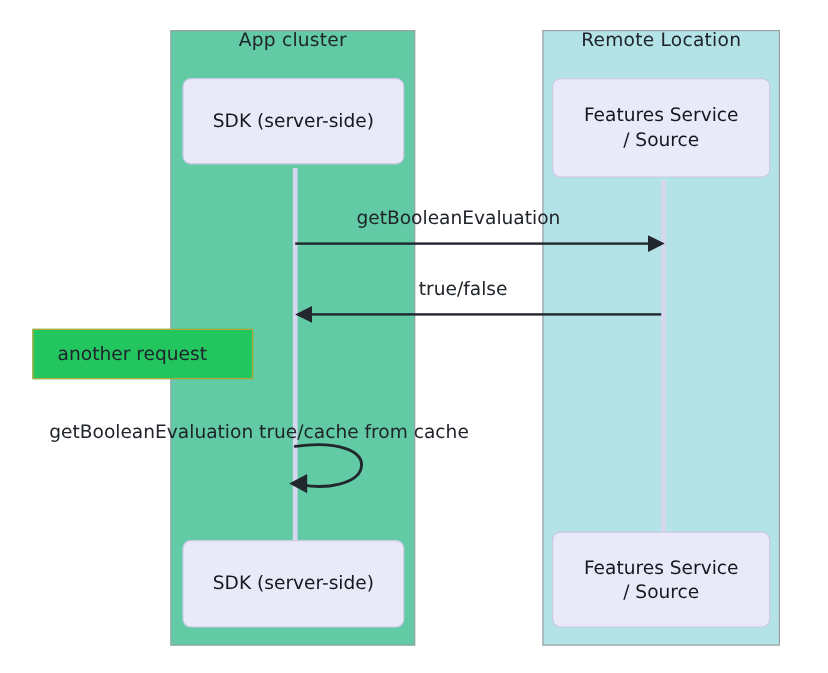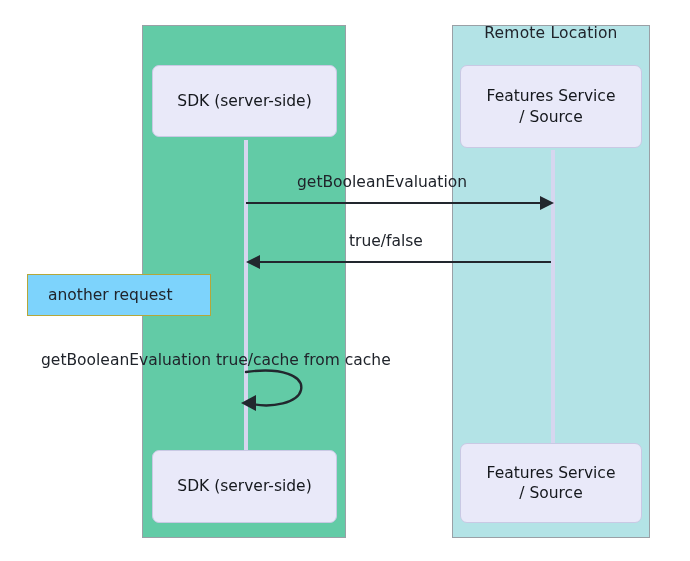--- a/index.html
+++ b/index.html
@@ -144,21 +144,21 @@
   }
 
   
   .note {
     position: absolute;
     left: 27px;
     top: 274px;
     width: 184px;
     height: 42px;
     box-sizing: border-box;
-    background: #7dd3fc;
+    background: #22c55e;
     border: 1px solid #b5a73a;
     display: flex;
     align-items: center;
     padding-left: 20px;
     font-size: 15.5px;
     color: #20242b;
   }
 </style>
 </head>
 <body>
@@ -166,20 +166,21 @@
 <div id="canvas">
 
   <div class="panel panel-green"></div>
 
   <div class="panel panel-blue"></div>
 
   <div class="lifeline lifeline-sdk"></div>
 
   <div class="lifeline lifeline-features"></div>
 
+  <div class="panel-title panel-title-green">App cluster</div>
 
   <div class="panel-title panel-title-blue">Remote Location</div>
 
   <div class="actor-box actor-sdk-top">SDK (server-side)</div>
 
   <div class="actor-box actor-feat-top">Features Service
 / Source</div>
 
   <div class="actor-box actor-sdk-bottom">SDK (server-side)</div>
 

